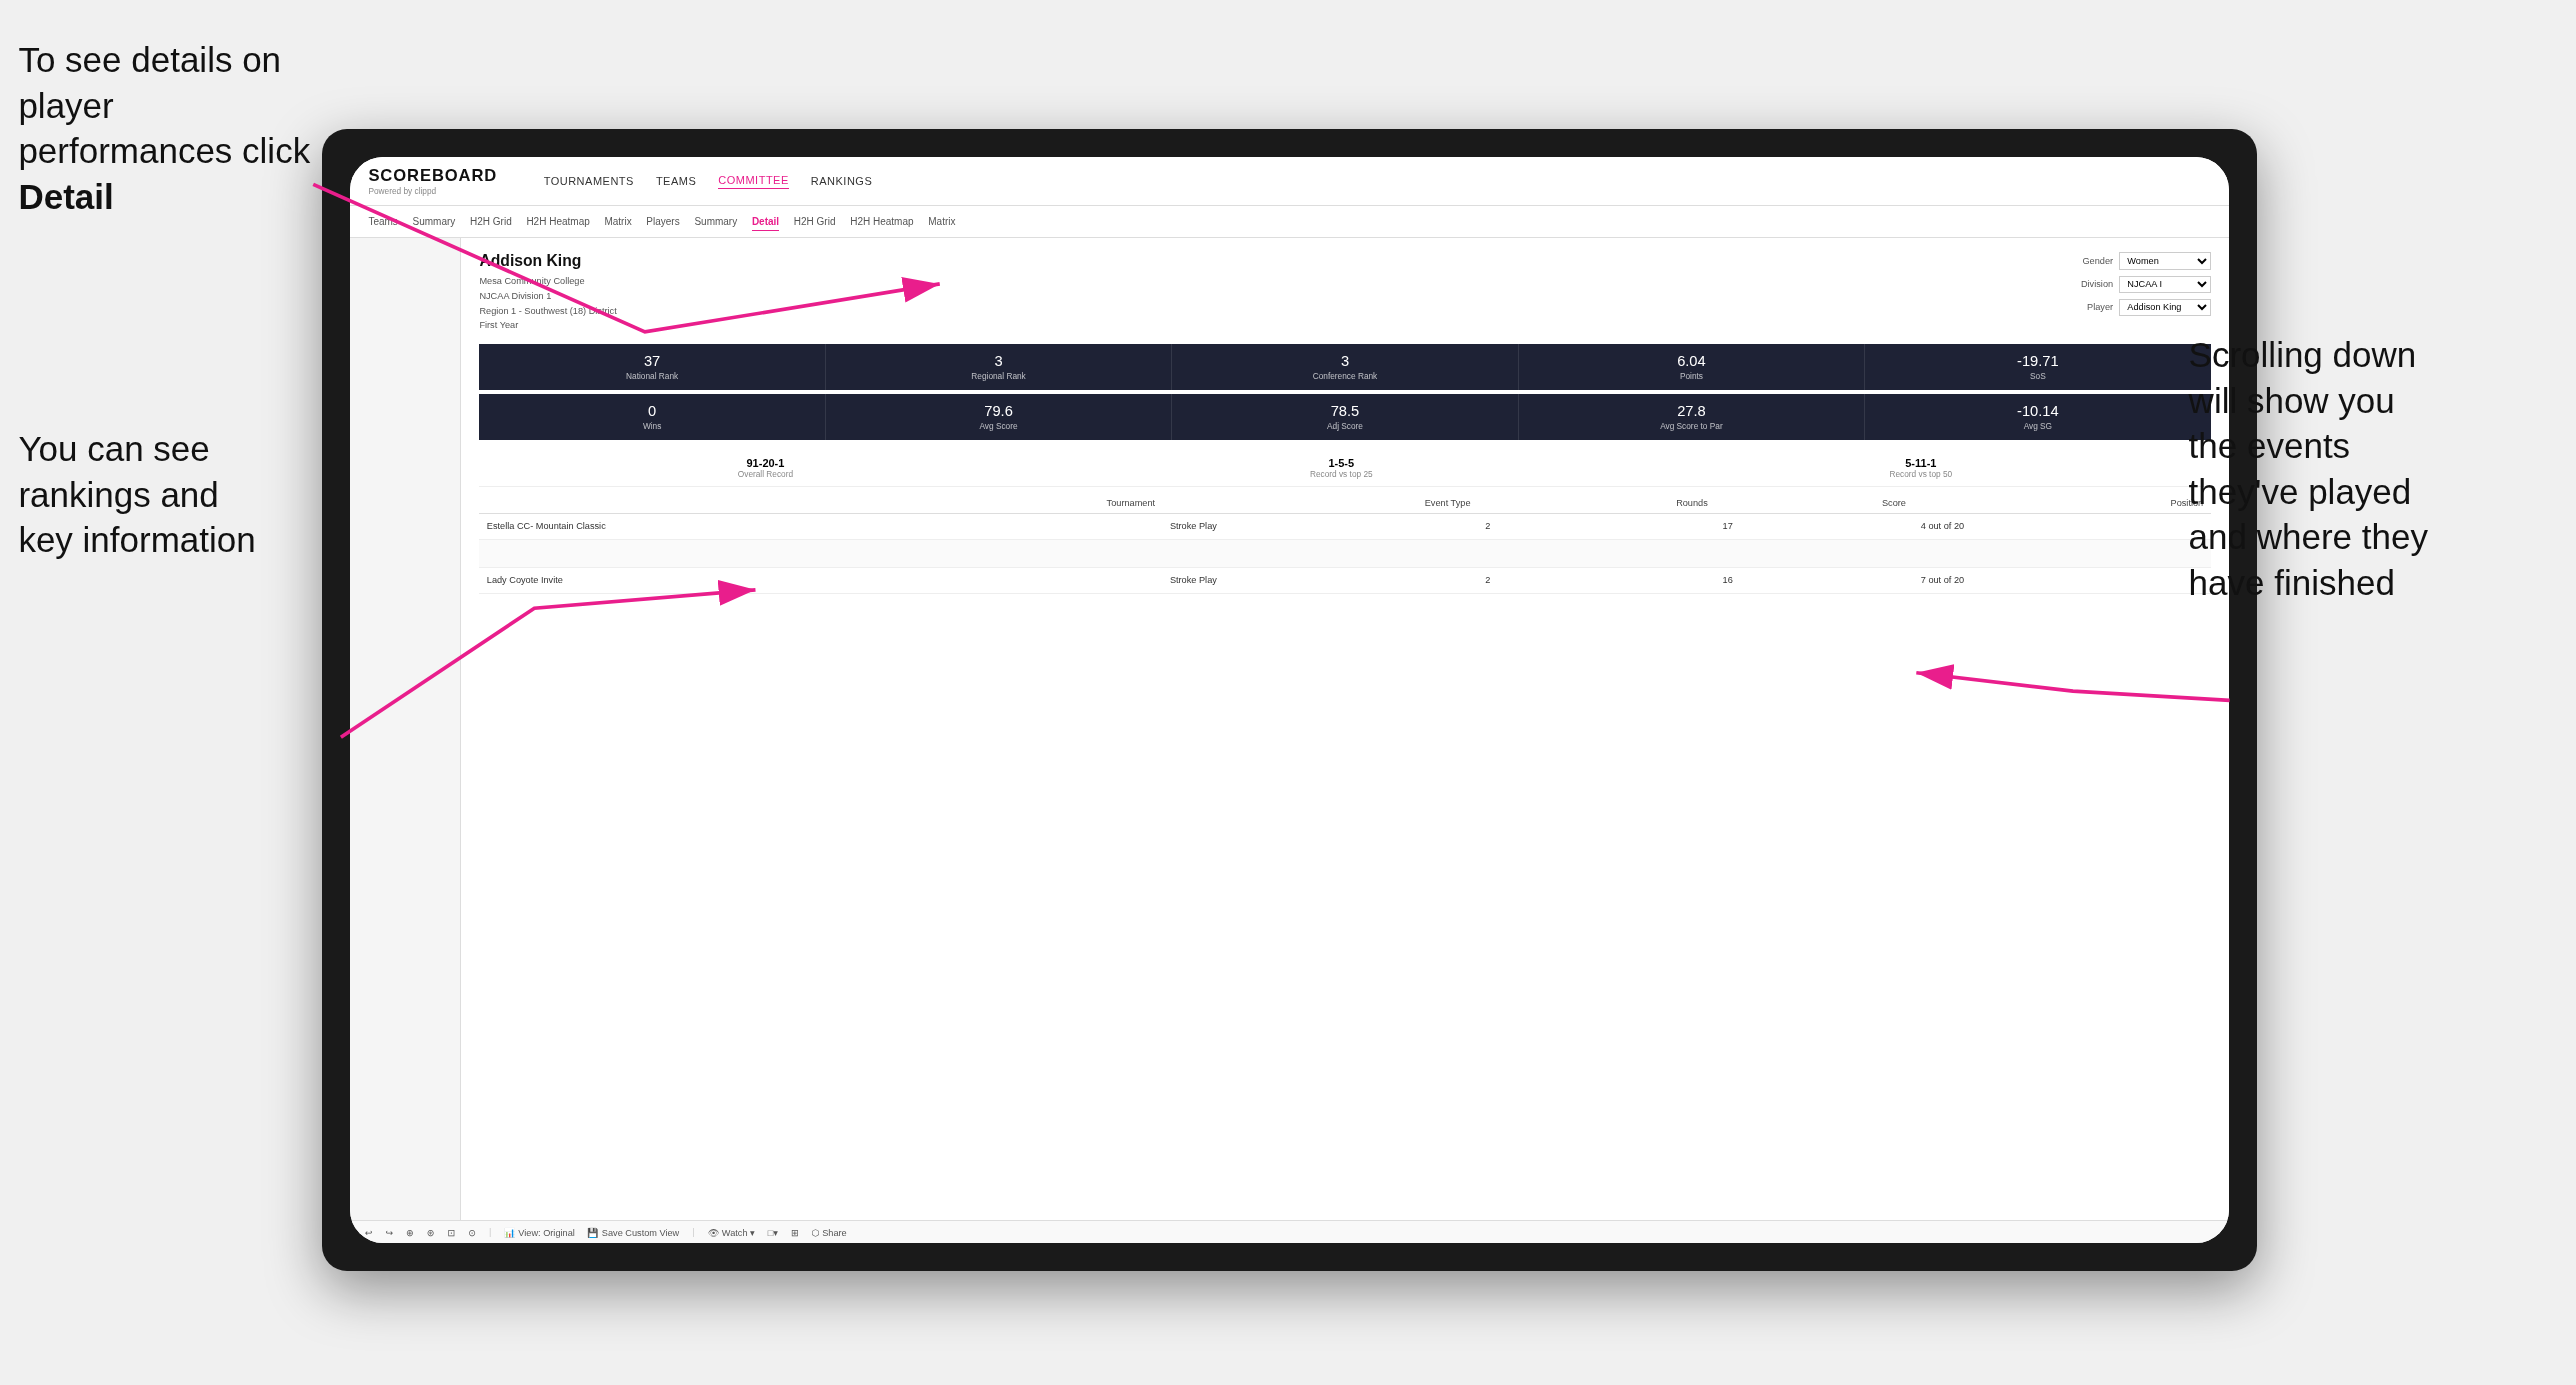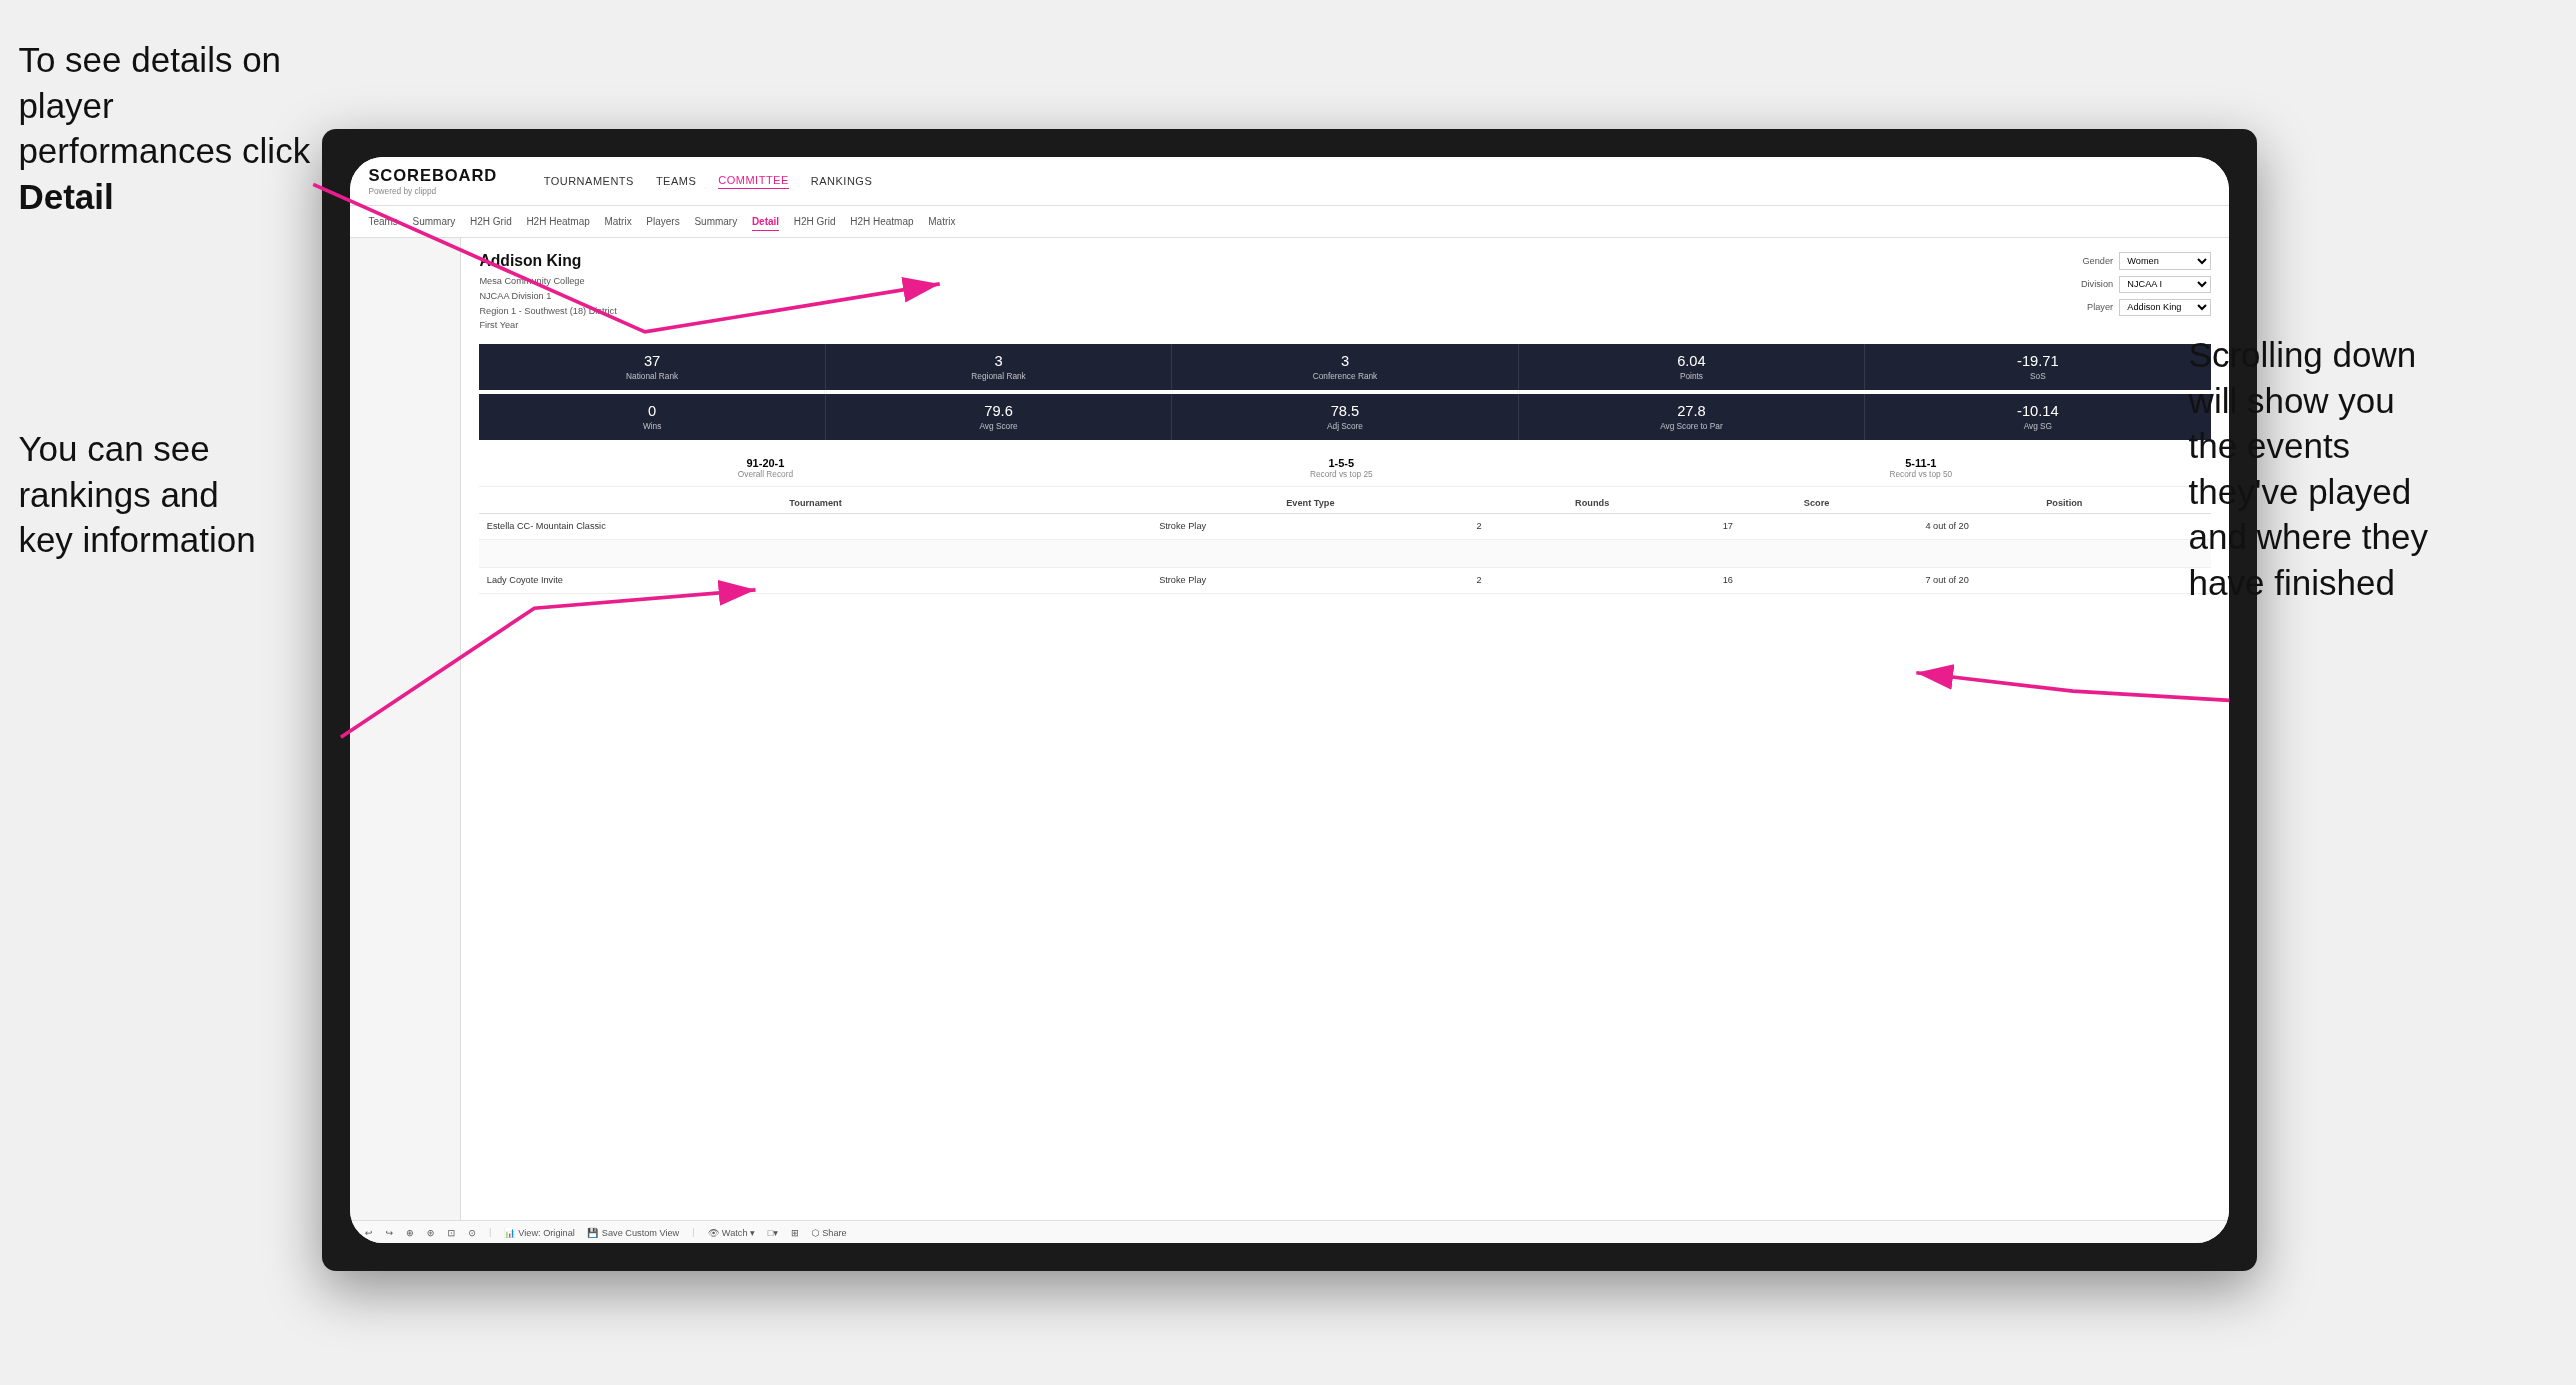--- a/index.html
+++ b/index.html
@@ -48,21 +48,21 @@
     }
 
     
     .tablet-frame {
       position: absolute;
       top: 129px;
       left: 322px;
       width: 1935px;
       height: 1142px;
       background: #1a1a1a;
-      border-radius: 14px;
+      border-radius: 25px;
       box-shadow: 0 18.4px 55px rgba(0,0,0,0.4);
       padding: 28px;
     }
 
     .tablet-screen {
       width: 100%;
       height: 100%;
       background: #e8e8e8;
       border-radius: 33px;
       overflow: hidden;
@@ -255,25 +255,25 @@
       display: block;
     }
 
     
     .tournament-table {
       width: 100%;
       border-collapse: collapse;
       font-size: 9.2px;
     }
     .tournament-table th {
-      text-align: center;
+      text-align: right;
       padding: 5.5px 7.4px;
       border-bottom: 0.9px solid #ddd;
       color: #444;
-      font-weight: 700;
+      font-weight: 400;
       font-size: 9.2px;
     }
     .tournament-table td {
       padding: 7.4px 7.4px;
       border-bottom: 0.9px solid #eee;
       color: #333;
       vertical-align: middle;
     }
     .tournament-table tr:nth-child(even) { background: #fafafa; }
 

